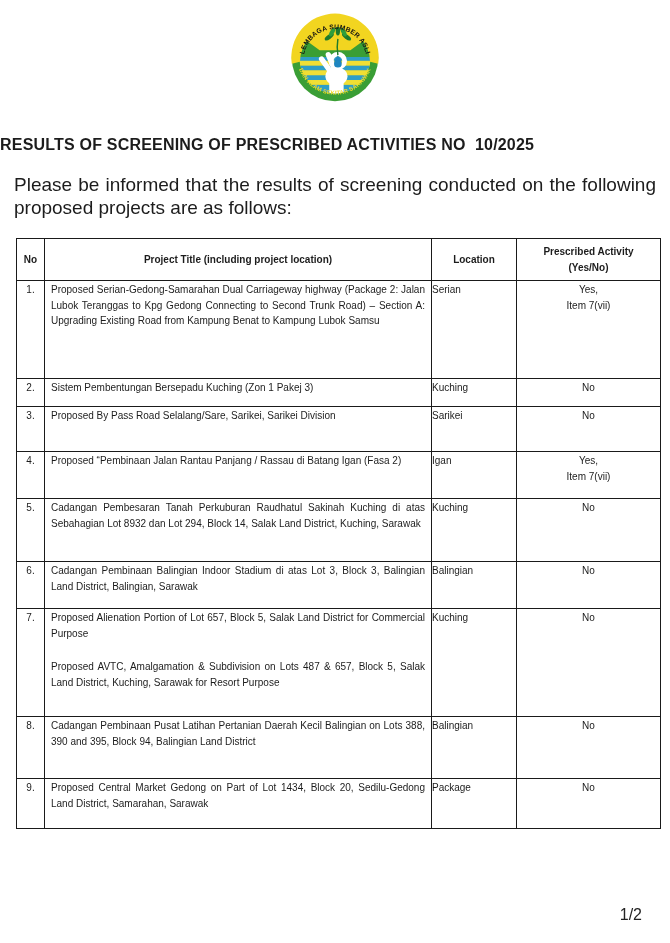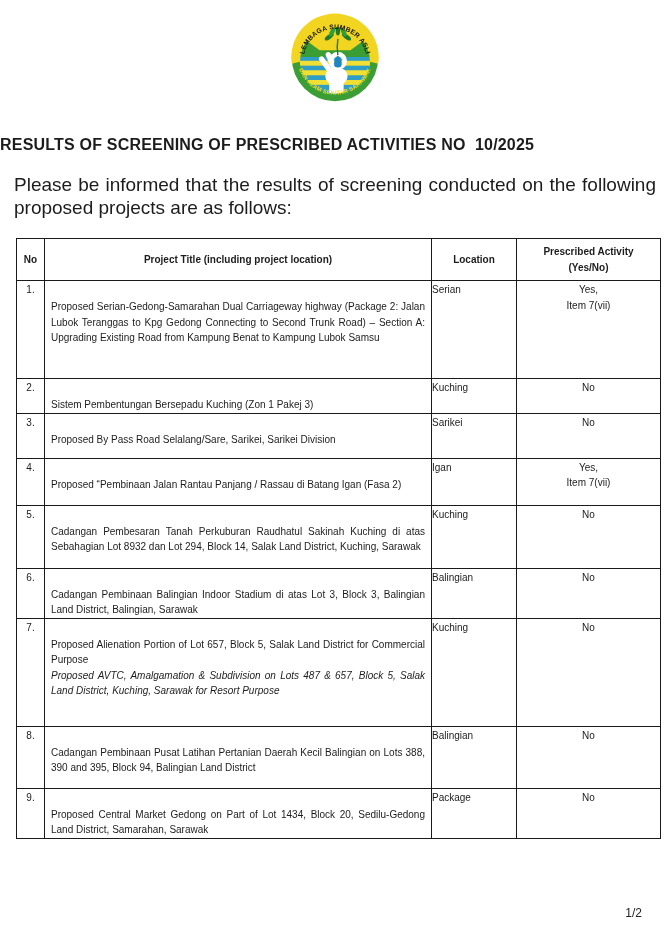--- a/index.html
+++ b/index.html
@@ -45,41 +45,41 @@
   }
   thead tr { height: 42px; }
   table.results th {
     vertical-align: middle;
     text-align: center;
     font-weight: bold;
     white-space: pre-line;
     padding: 2px 4px;
   }
   td.c-no { text-align: center; padding-top: 1px; }
-  td.c-title { padding: 18px 6px 0 6px; }
+  td.c-title { padding: 1px 6px 0 6px; }
   td.c-title p { text-align: justify; }
-  td.c-title p + p { margin-top: 0; font-style: italic; }
+  td.c-title p + p { margin-top: 18px; }
   td.c-loc { padding-top: 1px; }
   td.c-pa { text-align: center; padding-top: 1px; white-space: pre-line; margin-top: 11px; }
   tbody tr:nth-child(1)  { height: 98px; }
   tbody tr:nth-child(2)  { height: 28px; }
   tbody tr:nth-child(3)  { height: 45px; }
   tbody tr:nth-child(4)  { height: 47px; }
   tbody tr:nth-child(5)  { height: 63px; }
   tbody tr:nth-child(6)  { height: 47px; }
   tbody tr:nth-child(7)  { height: 108px; }
   tbody tr:nth-child(8)  { height: 62px; }
   tbody tr:nth-child(9)  { height: 50px; }
   tbody tr:nth-child(10) { height: 31px; }
   tbody tr:nth-child(11) { height: 47px; }
   .page-number {
     position: absolute;
     top: 906px;
     right: 28px;
-    font-size: 12px;
+    font-size: 16px;
     color: #222;
   }
   .arc-text-top { font-size: 14px; font-weight: bold; letter-spacing: 0.5px; fill: #121212; }
   .arc-text-bottom { font-size: 12px; font-weight: bold; letter-spacing: 0.5px; fill: #F2DD2A; }
 </style>
 </head>
 <body>
 
 <svg class="logo" viewBox="0 0 200 200" xmlns="http://www.w3.org/2000/svg">
   <defs>

